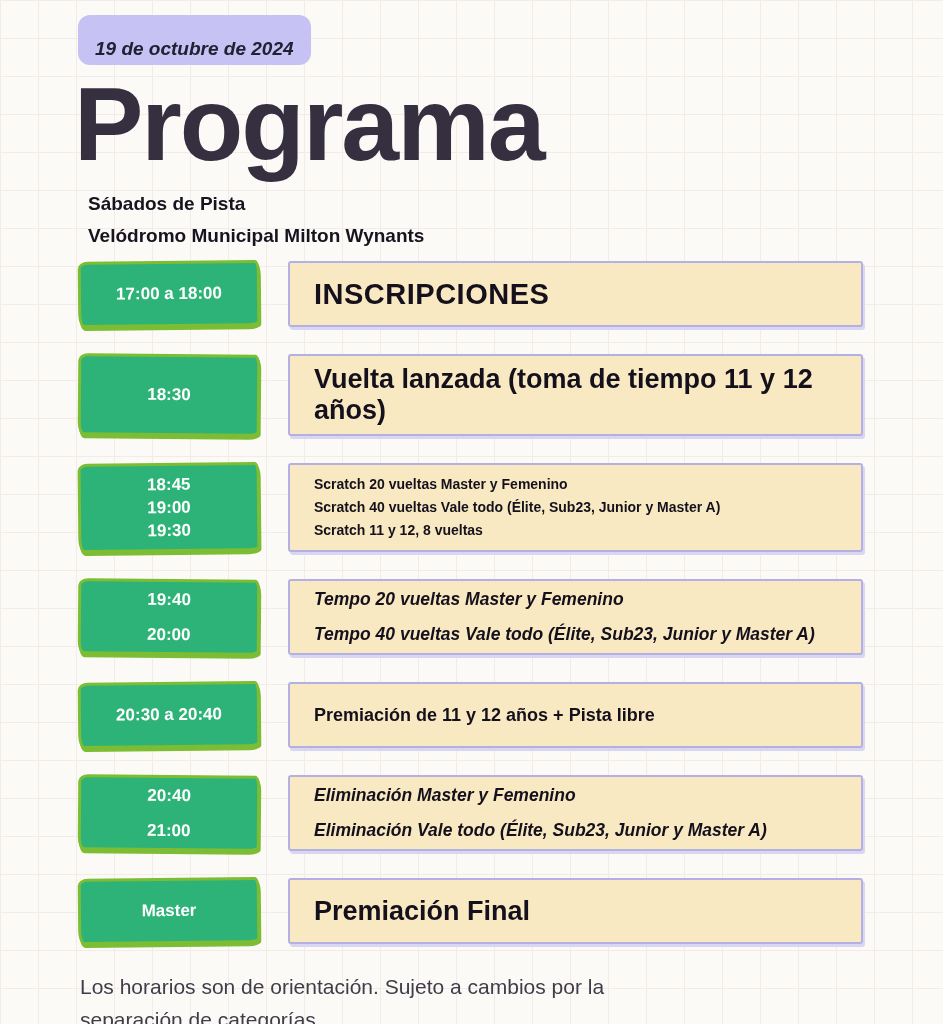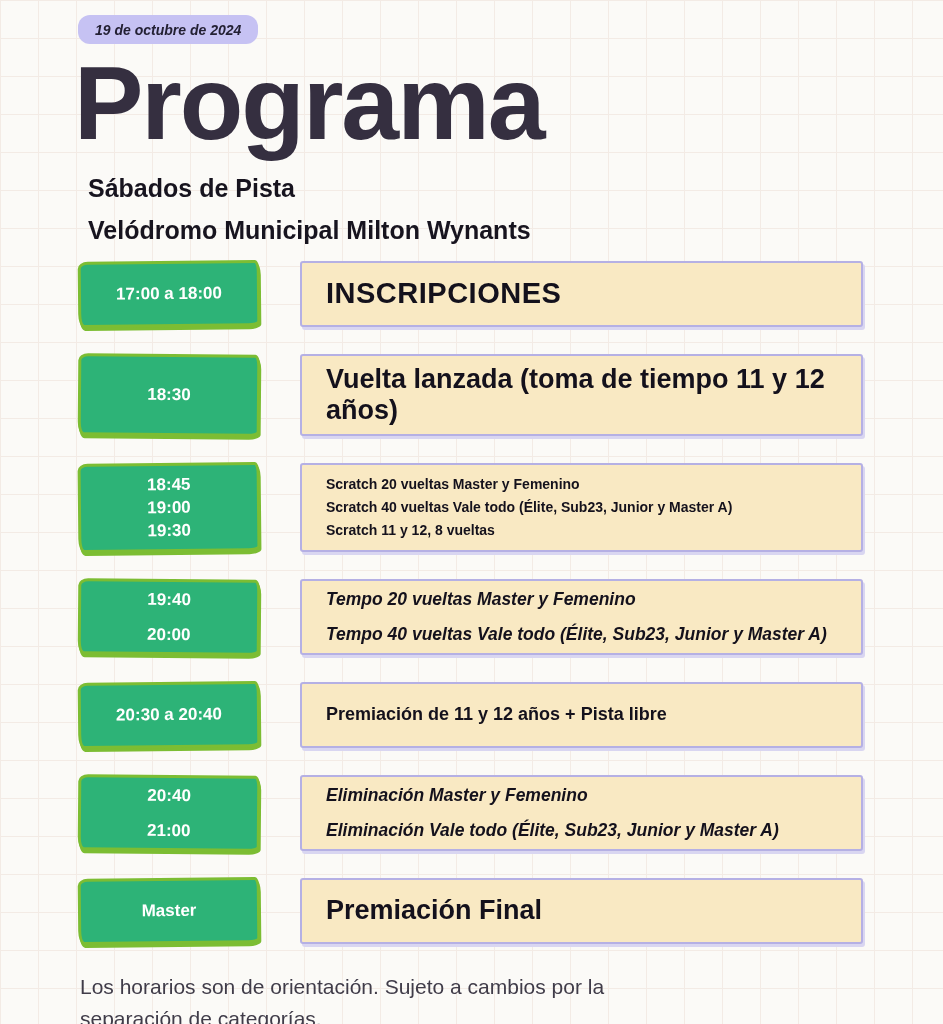--- a/index.html
+++ b/index.html
@@ -28,48 +28,48 @@
     color:var(--event-text);
   }
   .page{padding:15px 80px 0 78px;}
 
   .date-badge{
     display:inline-block;
     background:var(--badge-fill);
     color:var(--badge-text);
     font-weight:700;
     font-style:italic;
-    font-size:14px;
+    font-size:19px;
     line-height:1;
-    padding:8px 17px 7px;
+    padding:24px 17px 7px;
     border-radius:12px;
   }
 
   .page-title{
     font-size:104px;
     font-weight:900;
     letter-spacing:-2px;
     line-height:0.95;
     color:var(--title-text);
     margin:10px 0 14px -4px;
   }
 
   .subtitle{
-    font-size:25px;
+    font-size:19px;
     font-weight:700;
     color:#17141f;
     line-height:1.7;
     margin-left:10px;
   }
 
   .schedule{margin-top:9px;}
   .row{
     display:flex;
     align-items:stretch;
-    gap:40px;
+    gap:28px;
     margin-bottom:27px;
   }
   .time-block{
     flex:0 0 182px;
     min-height:66px;
     background:var(--time-block-fill);
     border:3px solid var(--time-block-outline);
     border-radius:10px 5px 12px 6px / 7px 12px 5px 14px;
     box-shadow:1px 3px 0 var(--time-block-outline);
     display:flex;

